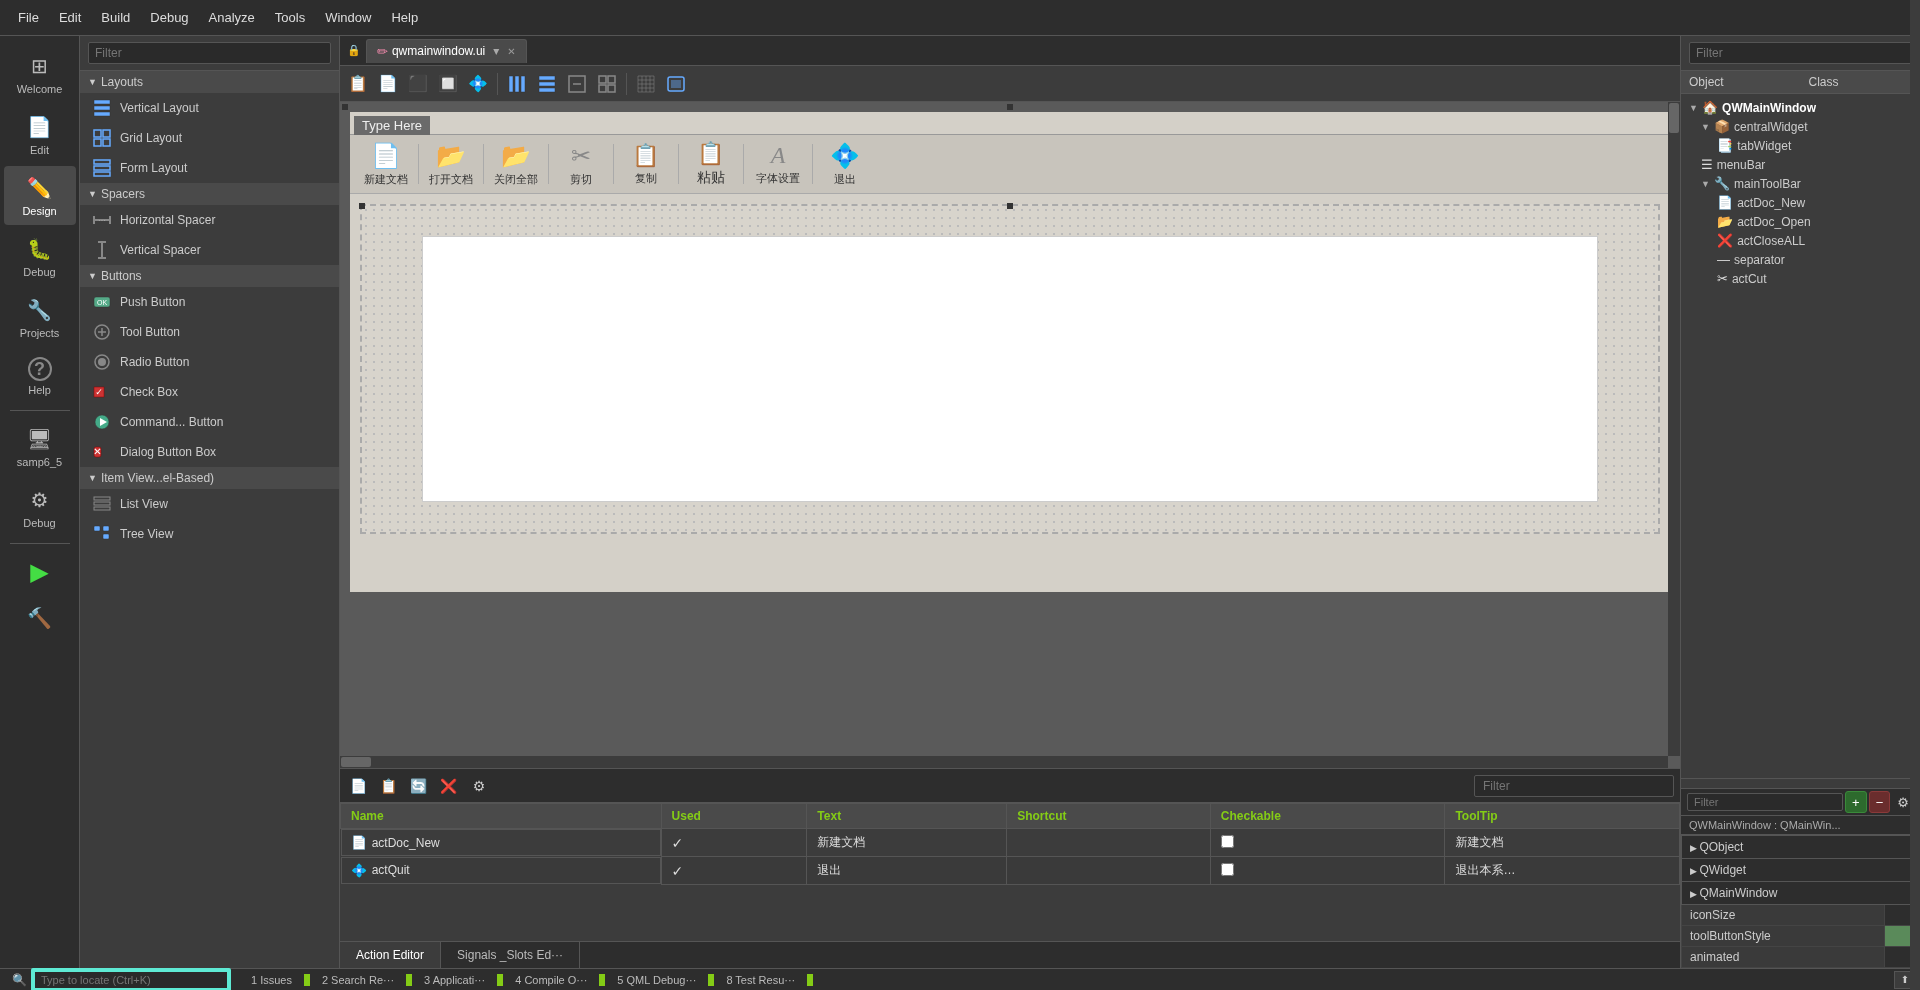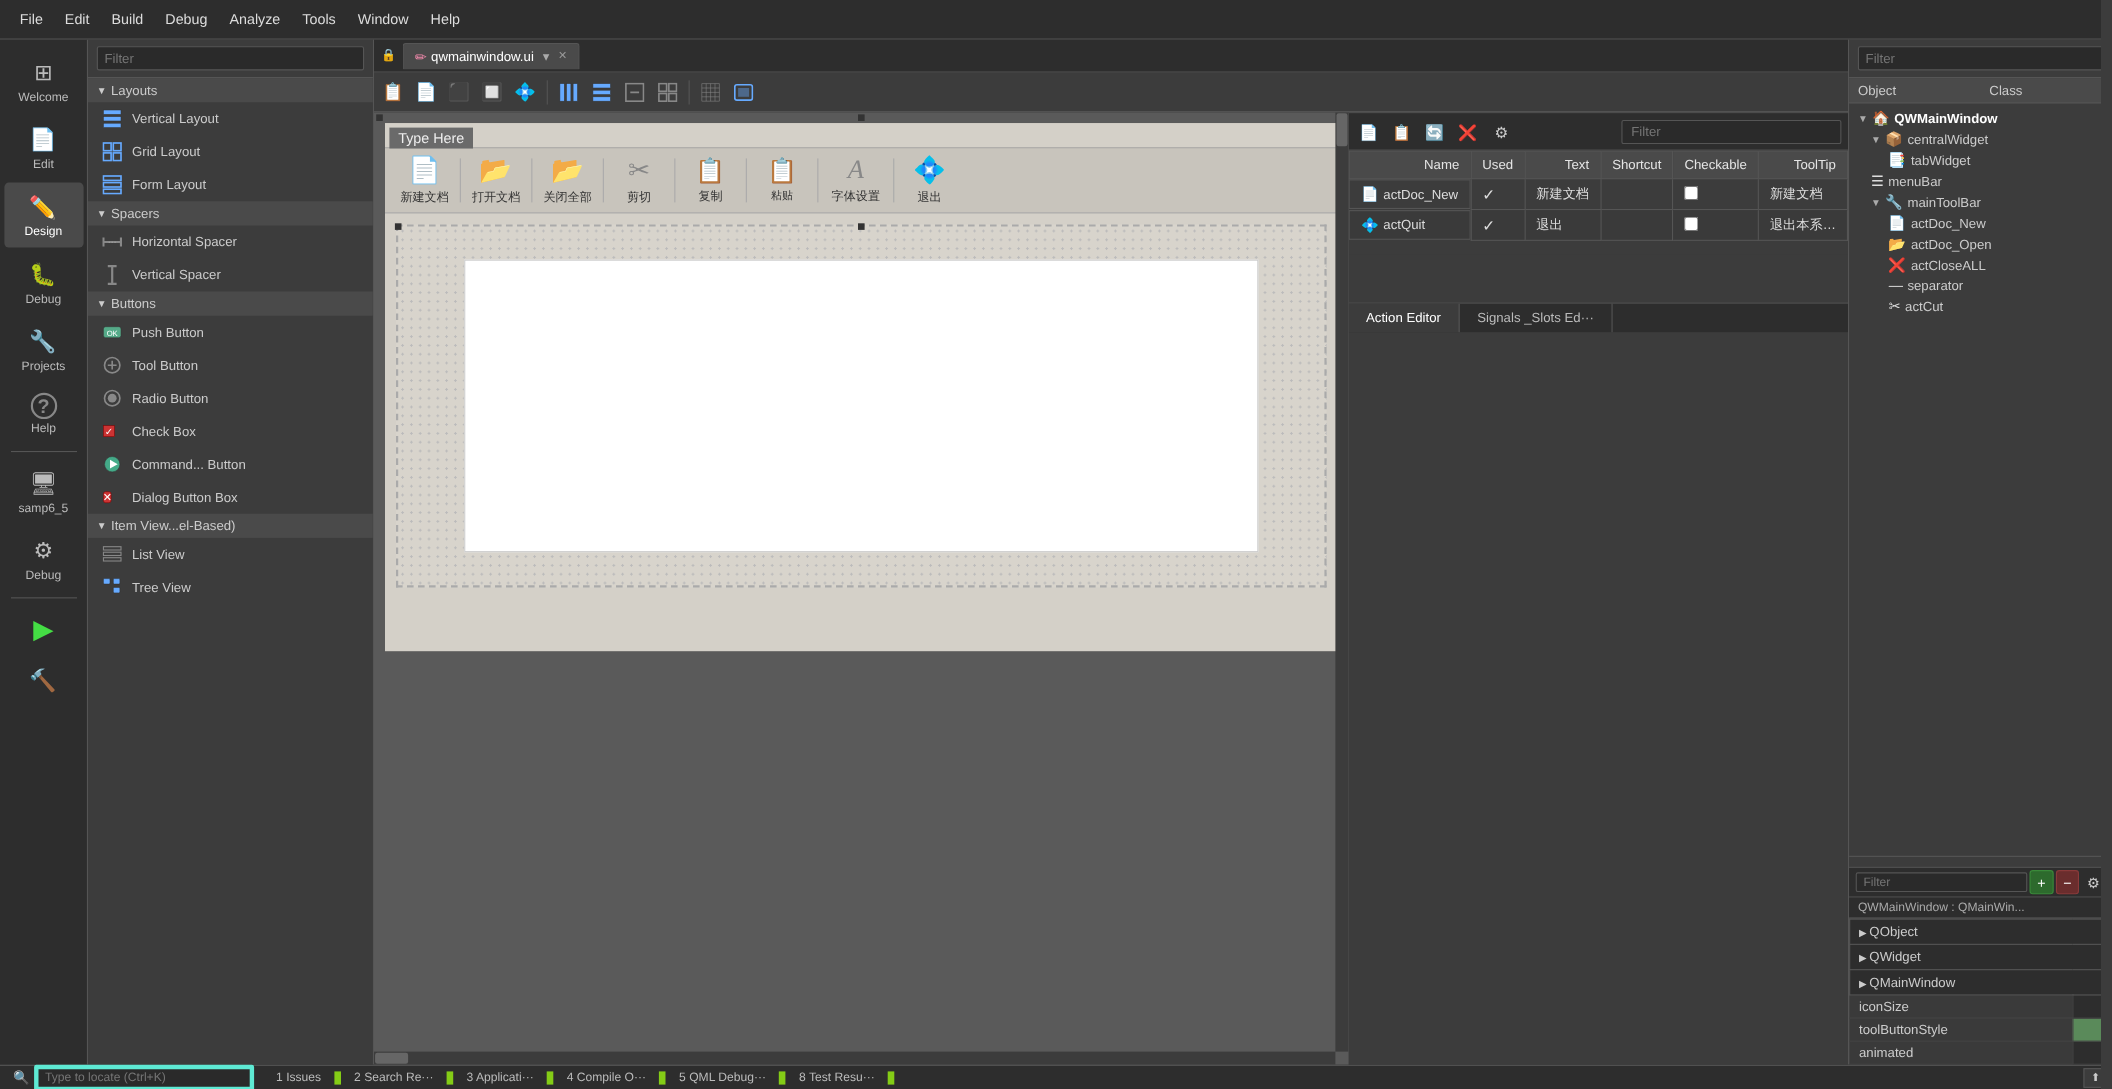--- a/index.html
+++ b/index.html
@@ -43,21 +43,21 @@
     .toolbar-btn { width: 28px; height: 28px; display: flex; align-items: center; justify-content: center; cursor: pointer; border-radius: 3px; color: #ccc; font-size: 16px; }
     .toolbar-sep { width: 1px; height: 22px; background: #555; margin: 0 3px; }
 
     
     .bottom-panel { background: #3c3c3c; border-top: 1px solid #555; display: flex; flex-direction: column; }
     .bottom-toolbar { background: #2d2d2d; height: 34px; display: flex; align-items: center; padding: 0 6px; gap: 4px; border-bottom: 1px solid #555; }
     .bottom-tool-btn { width: 26px; height: 26px; display: flex; align-items: center; justify-content: center; cursor: pointer; border-radius: 3px; color: #ccc; font-size: 14px; }
     .filter-right { margin-left: auto; }
     .filter-right input { background: #2a2a2a; border: 1px solid #555; color: #ddd; padding: 3px 8px; font-size: 12px; border-radius: 2px; width: 200px; }
     .action-table { width: 100%; border-collapse: collapse; font-size: 12px; }
-    .action-table th { background: #4a4a4a; color: #e5e5e5; padding: 5px 10px; text-align: right; border: 1px solid #555; font-weight: normal; }
+    .action-table th { background: #4a4a4a; color: #84cc16; padding: 5px 10px; text-align: left; border: 1px solid #555; font-weight: bold; }
     .action-table td { padding: 5px 10px; border: 1px solid #555; color: #ddd; background: #3c3c3c; }
     .action-table tr:nth-child(even) td { background: #3a3a3a; }
     .checkbox-cell { font-size: 14px; }
     .bottom-tabs { display: flex; background: #2d2d2d; border-top: 1px solid #555; }
     .bottom-tab { padding: 6px 16px; font-size: 12px; color: #bbb; cursor: pointer; border-right: 1px solid #555; }
     .bottom-tab.active { background: #3c3c3c; color: #fff; }
 
     
     .right-panel { width: 240px; background: #3c3c3c; border-left: 1px solid #555; display: flex; flex-direction: column; }
     .right-filter { padding: 6px 8px; background: #3c3c3c; border-bottom: 1px solid #555; }
@@ -357,21 +357,21 @@
           </svg>
       </div>
       <div class="toolbar-btn">
         <svg width="18" height="18" viewBox="0 0 18 18">
             <rect x="1" y="2" width="16" height="14" rx="2" fill="none" stroke="#6af" stroke-width="1.5"></rect>
             <rect x="4" y="5" width="10" height="8" fill="#6af" opacity="0.4"></rect>
           </svg>
       </div>
     </div>
 
-    <div style="flex:1;display:flex;overflow:hidden;">
+    <div style="flex:1;display:flex;flex-direction:column;overflow:hidden;">
 
       <div class="canvas-container" style="flex:1;overflow:auto;position:relative;">
 
         <div style="position:absolute;top:2px;left:2px;width:6px;height:6px;background:#333;"></div>
 
         <div style="position:absolute;top:2px;left:50%;width:6px;height:6px;background:#333;transform:translateX(-50%);"></div>
 
         <div style="background:#d4d0c8;min-width:860px;min-height:480px;position:relative;margin:10px;">
 
           <div style="position:absolute;top:4px;left:4px;background:#6a6a6a;color:#eee;padding:2px 8px;font-size:13px;z-index:10;">Type Here</div>
@@ -400,21 +400,21 @@
               <span style="font-size:11px;color:#333;">剪切</span>
             </div>
             <div style="width:1px;height:40px;background:#aaa;"></div>
             <div style="display:flex;flex-direction:column;align-items:center;gap:2px;cursor:pointer;min-width:48px;">
               <div style="font-size:22px;color:#888;">📋</div>
               <span style="font-size:11px;color:#333;">复制</span>
             </div>
             <div style="width:1px;height:40px;background:#aaa;"></div>
             <div style="display:flex;flex-direction:column;align-items:center;gap:2px;cursor:pointer;min-width:48px;">
               <div style="font-size:22px;color:#888;">📋</div>
-              <span style="font-size:10px;color:#333;font-family:Liberation Serif, serif;">粘贴</span>
+              <span style="font-size:14px;color:#333;font-family:Liberation Serif, serif;">粘贴</span>
             </div>
             <div style="width:1px;height:40px;background:#aaa;"></div>
             <div style="display:flex;flex-direction:column;align-items:center;gap:2px;cursor:pointer;min-width:52px;">
               <div style="font-size:24px;color:#888;font-family:serif;font-style:italic;">A</div>
               <span style="font-size:11px;color:#333;">字体设置</span>
             </div>
             <div style="width:1px;height:40px;background:#aaa;"></div>
             <div style="display:flex;flex-direction:column;align-items:center;gap:2px;cursor:pointer;min-width:48px;">
               <div style="font-size:24px;color:#4af;">💠</div>
               <span style="font-size:11px;color:#333;">退出</span>

